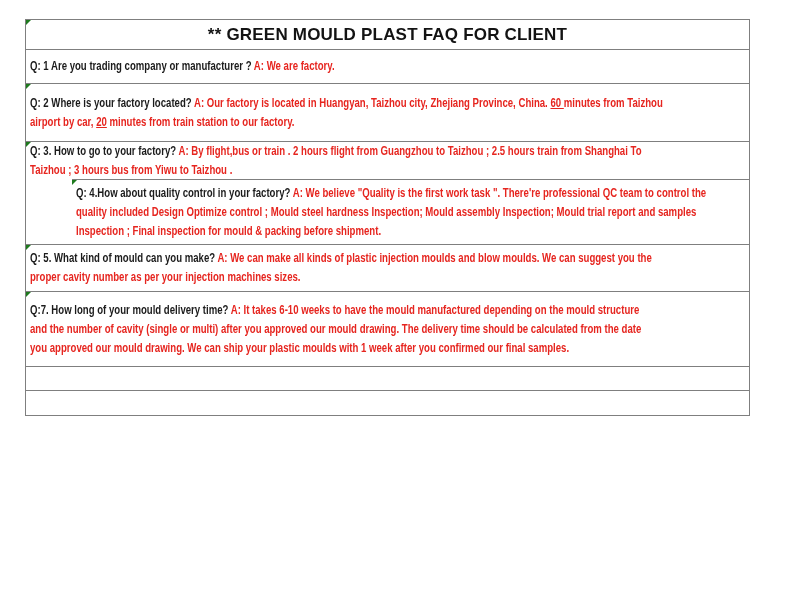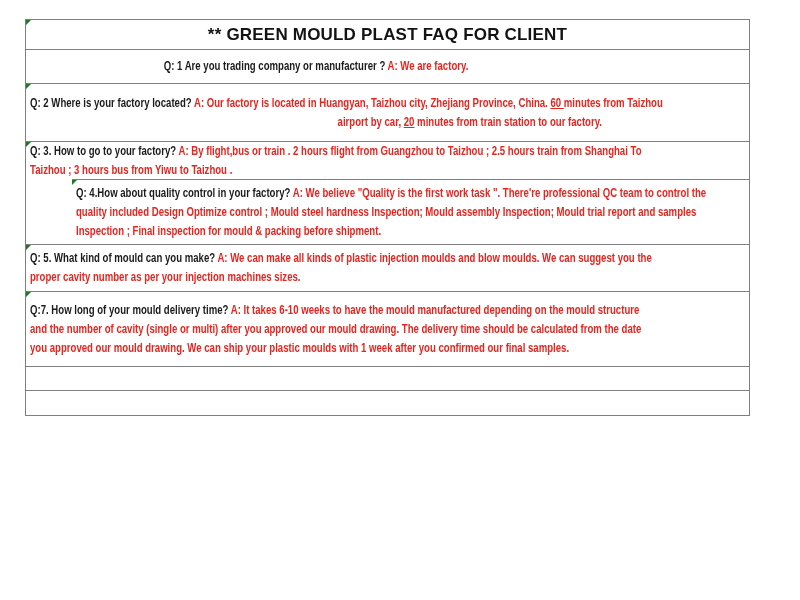--- a/index.html
+++ b/index.html
@@ -33,24 +33,24 @@
   }
 </style>
 </head>
 <body>
 
 <div class="faq-table">
   <div class="row" style="height:29px">
     <span class="marker"></span>
     <div class="title-text">** GREEN MOULD PLAST FAQ FOR CLIENT</div>
   </div>
-<div class="row" style="height: 34px; text-align: center;">
+<div class="row" style="height: 34px;">
       <div class="line"><span class="seg-q">Q: 1 Are you trading company or manufacturer ? </span><span class="seg-a">A: We are factory.</span></div>
     </div>
-    <div class="row" style="height: 58px; text-align: right;">
+    <div class="row" style="height: 58px;">
       <span class="marker"></span>
       <div class="line"><span class="seg-q">Q: 2 Where is your factory located? </span><span class="seg-a">A: Our factory is located in Huangyan, Taizhou city, Zhejiang Province, China. </span><span class="seg-au">60 </span><span class="seg-a">minutes from Taizhou</span></div>
       <div class="line"><span class="seg-a">airport by car, </span><span class="seg-au">20</span><span class="seg-a"> minutes from train station to our factory.</span></div>
     </div>
     <div class="row" style="height: 38px;">
       <span class="marker"></span>
       <div class="line"><span class="seg-q">Q: 3. How to go to your factory? </span><span class="seg-a">A: By flight,bus or train . 2 hours flight from Guangzhou to Taizhou ; 2.5 hours train from Shanghai To</span></div>
       <div class="line"><span class="seg-a">Taizhou ; 3 hours bus from Yiwu to Taizhou .</span></div>
     </div>
     <div class="row" style="height: 65px; margin-left: 46px;">

